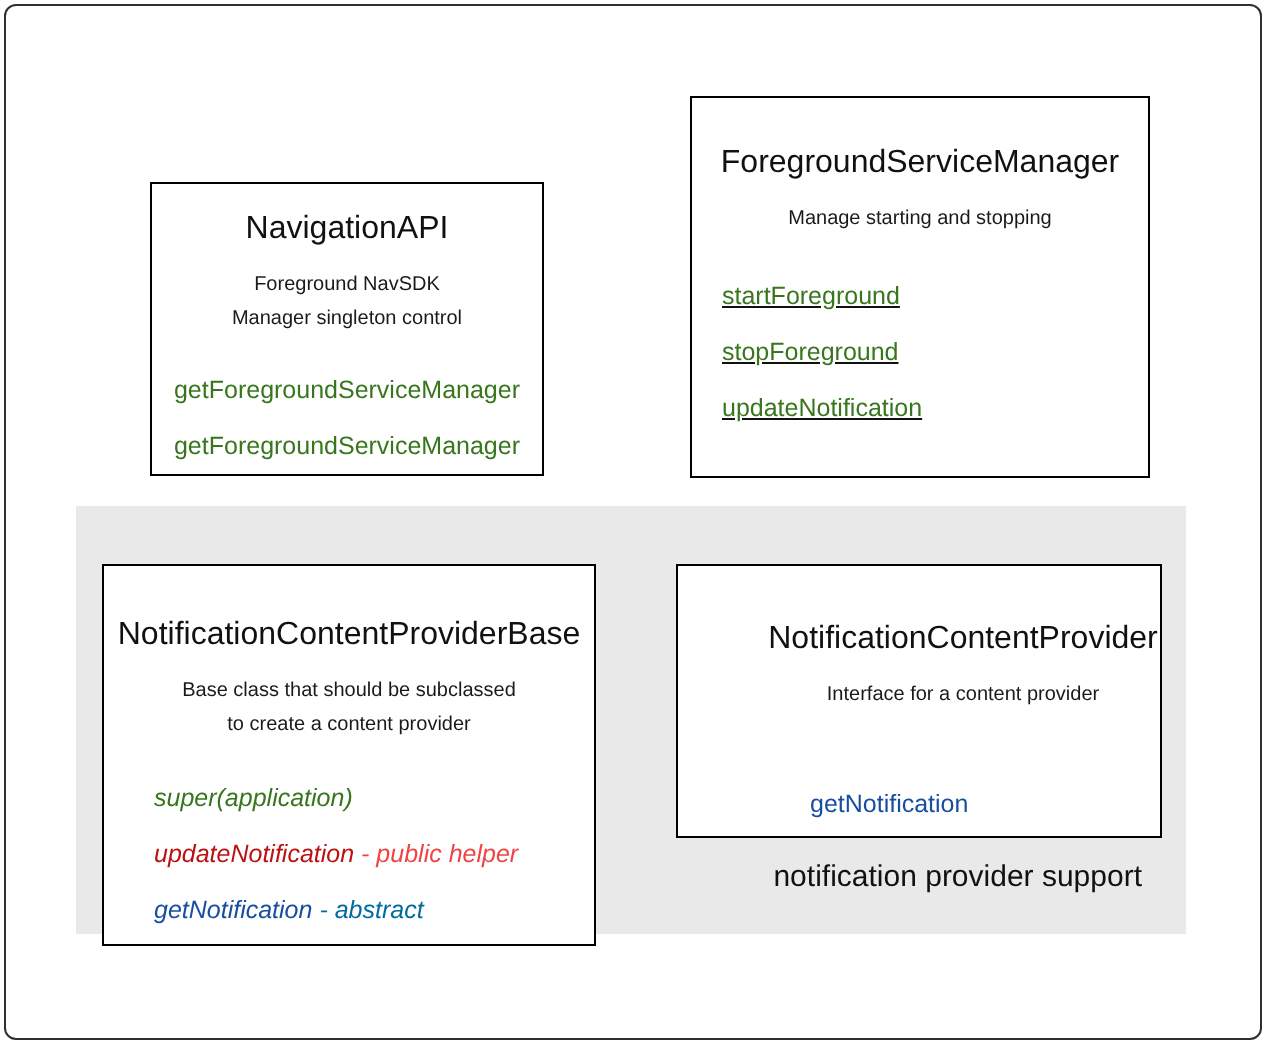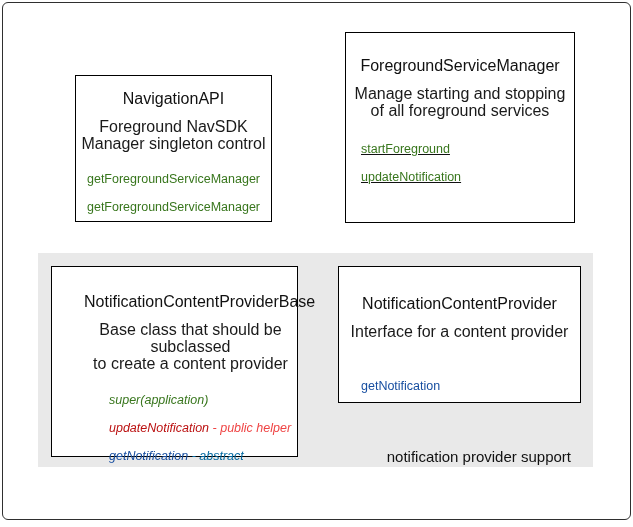--- a/index.html
+++ b/index.html
@@ -21,48 +21,49 @@
   .group-region{
     position:absolute;
     left:38px;top:253px;width:555px;height:214px;
     background:#e9e9e9;
   }
   .box{
     position:absolute;
     background:#ffffff;
     border:1.3px solid #000000;
     box-sizing:border-box;
+    margin-top:16px;
   }
   .box-navigation-api{left:75px;top:75px;width:197px;height:147px;}
   .box-fsm{left:345px;top:32px;width:230px;height:191px;}
-  .box-ncpb{left:51px;top:266px;width:247px;height:191px;padding-left:32px;}
-  .box-ncp{left:338px;top:266px;width:243px;height:137px;}
+  .box-ncpb{left:51px;top:266px;width:247px;height:191px;}
+  .box-ncp{left:338px;top:266px;width:243px;height:137px;padding-left:44px;}
 
   .box-title{
     font-size:16px;line-height:19px;text-align:center;
     white-space:nowrap;color:#111111;
   }
   .box-navigation-api .box-title{margin-top:13px;}
   .box-fsm .box-title{margin-top:23px;}
   .box-ncpb .box-title{margin-top:25px;}
   .box-ncp .box-title{margin-top:27px;}
 
   .box-desc{
-    font-size:16px;line-height:17px;text-align:center;
+    font-size:10px;line-height:17px;text-align:center;
     margin-top:10px;color:#1a1a1a;
   }
   .methods{font-size:12.5px;}
   .box-navigation-api .methods{margin-top:20px;text-align:center;}
   .box-fsm .methods{margin-top:23px;padding-left:15px;text-decoration:underline;}
   .box-ncpb .methods{margin-top:21px;padding-left:25px;font-style:italic;}
   .box-ncp .methods{margin-top:39px;padding-left:22px;}
   .method{line-height:15px;margin-bottom:13px;white-space:nowrap;}
 
   .group-label{
-    position:absolute;right:22px;bottom:2px;
+    position:absolute;right:22px;bottom:20px;
     font-size:15px;color:#111111;white-space:nowrap;
   }
   .caption{
     position:absolute;left:0;top:499px;width:100%;
     text-align:center;font-size:15px;color:#111111;
   }
 </style>
 </head>
 <body>
 
@@ -83,25 +84,27 @@
       <div class="method">
         <span style="color: rgb(56, 118, 29);">getForegroundServiceManager</span>
       </div>
     </div>
   </div>
 
   <div class="box box-fsm">
     <div class="box-title">ForegroundServiceManager</div>
     <div class="box-desc">
       <div>Manage starting and stopping</div>
-      <div>of all foreground services</div>
     </div>
     <div class="methods">
       <div class="method">
         <span style="color: rgb(56, 118, 29);">startForeground</span>
+      </div>
+      <div class="method">
+        <span style="color: rgb(56, 118, 29);">stopForeground</span>
       </div>
       <div class="method">
         <span style="color: rgb(56, 118, 29);">updateNotification</span>
       </div>
     </div>
   </div>
 
   <div class="group-region" style="background: rgb(233, 233, 233);">
     <div class="group-label">notification provider support</div>
   </div>

